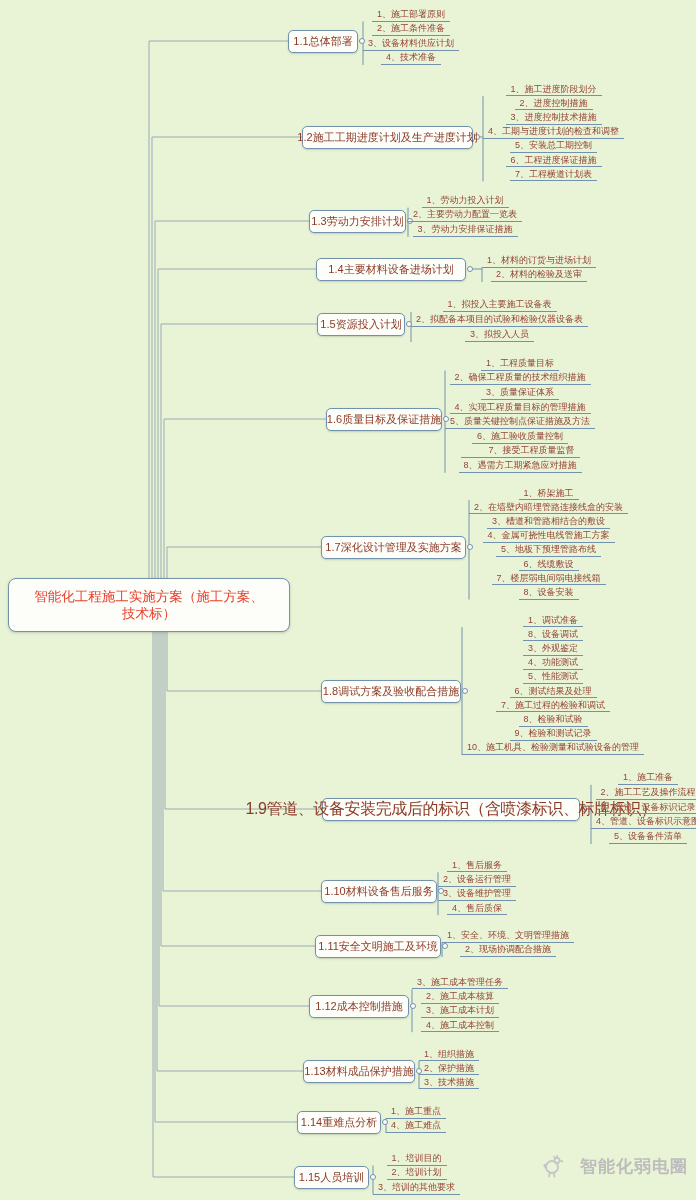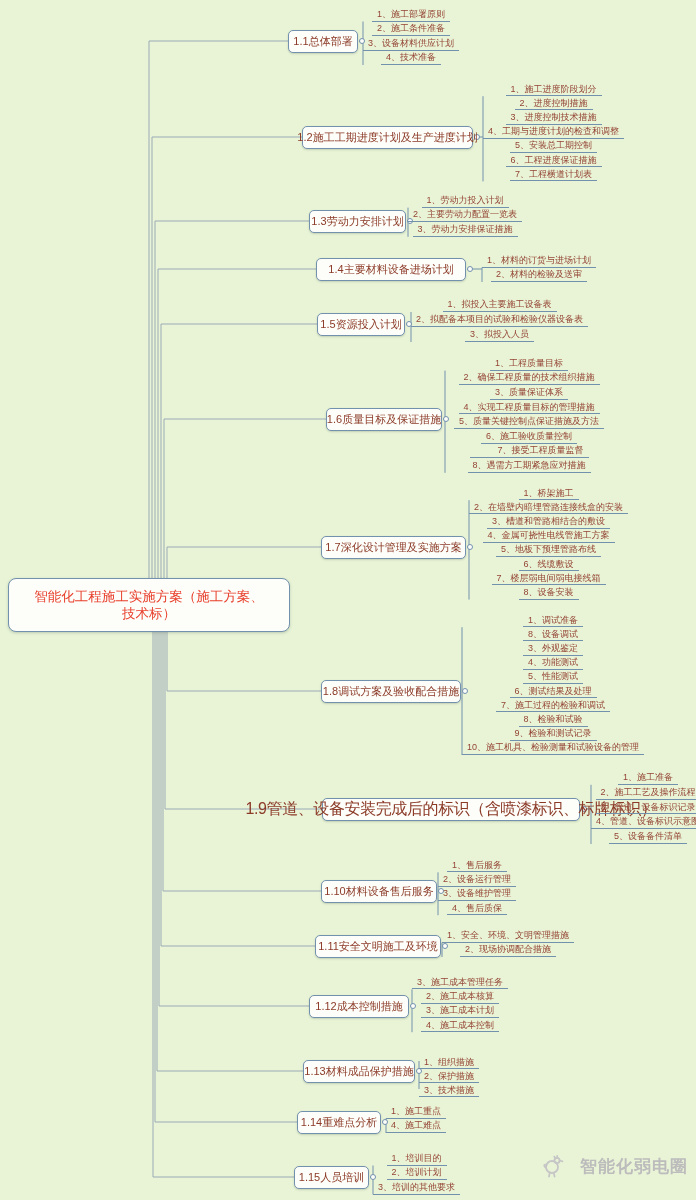--- a/index.html
+++ b/index.html
@@ -141,21 +141,21 @@
       <div class="item" style="height: 14.5px;">1、材料的订货与进场计划</div>
       <div class="item" style="height: 14.5px;">2、材料的检验及送审</div>
     </div>
     <div class="bnode" style="left: 317px; top: 312.5px; width: 88px;">1.5资源投入计划</div>
     <div class="items" style="left: 411px; top: 297px;">
       <div class="item" style="height: 15px;">1、拟投入主要施工设备表</div>
       <div class="item" style="height: 15px;">2、拟配备本项目的试验和检验仪器设备表</div>
       <div class="item" style="height: 15px;">3、拟投入人员</div>
     </div>
     <div class="bnode" style="left: 326px; top: 407.5px; width: 116px;">1.6质量目标及保证措施</div>
-    <div class="items" style="left: 445px; top: 356px; margin-left: 9px;">
+    <div class="items" style="left: 445px; top: 356px;">
       <div class="item" style="height: 14.6px;">1、工程质量目标</div>
       <div class="item" style="height: 14.6px;">2、确保工程质量的技术组织措施</div>
       <div class="item" style="height: 14.6px;">3、质量保证体系</div>
       <div class="item" style="height: 14.6px;">4、实现工程质量目标的管理措施</div>
       <div class="item" style="height: 14.6px;">5、质量关键控制点保证措施及方法</div>
       <div class="item" style="height: 14.6px;">6、施工验收质量控制</div>
       <div class="item" style="height: 14.6px; padding-left: 28px;">7、接受工程质量监督</div>
       <div class="item" style="height: 14.6px;">8、遇需方工期紧急应对措施</div>
     </div>
     <div class="bnode" style="left: 321px; top: 535.5px; width: 145px;">1.7深化设计管理及实施方案</div>
@@ -203,21 +203,21 @@
       <div class="item" style="height: 14.5px;">2、现场协调配合措施</div>
     </div>
     <div class="bnode" style="left: 309px; top: 994.5px; width: 100px;">1.12成本控制措施</div>
     <div class="items" style="left: 412px; top: 975px;">
       <div class="item" style="height: 14.3px;">3、施工成本管理任务</div>
       <div class="item" style="height: 14.3px;">2、施工成本核算</div>
       <div class="item" style="height: 14.3px;">3、施工成本计划</div>
       <div class="item" style="height: 14.3px;">4、施工成本控制</div>
     </div>
     <div class="bnode" style="left: 303px; top: 1059.5px; width: 112px;">1.13材料成品保护措施</div>
-    <div class="items" style="left: 419px; top: 1047px; margin-top: 8px;">
+    <div class="items" style="left: 419px; top: 1047px;">
       <div class="item" style="height: 14px;">1、组织措施</div>
       <div class="item" style="height: 14px;">2、保护措施</div>
       <div class="item" style="height: 14px;">3、技术措施</div>
     </div>
     <div class="bnode" style="left: 297px; top: 1110.5px; width: 84px;">1.14重难点分析</div>
     <div class="items" style="left: 386px; top: 1104px;">
       <div class="item" style="height: 14.5px;">1、施工重点</div>
       <div class="item" style="height: 14.5px;">4、施工难点</div>
     </div>
     <div class="bnode" style="left: 294px; top: 1165.5px; width: 75px;">1.15人员培训</div>

